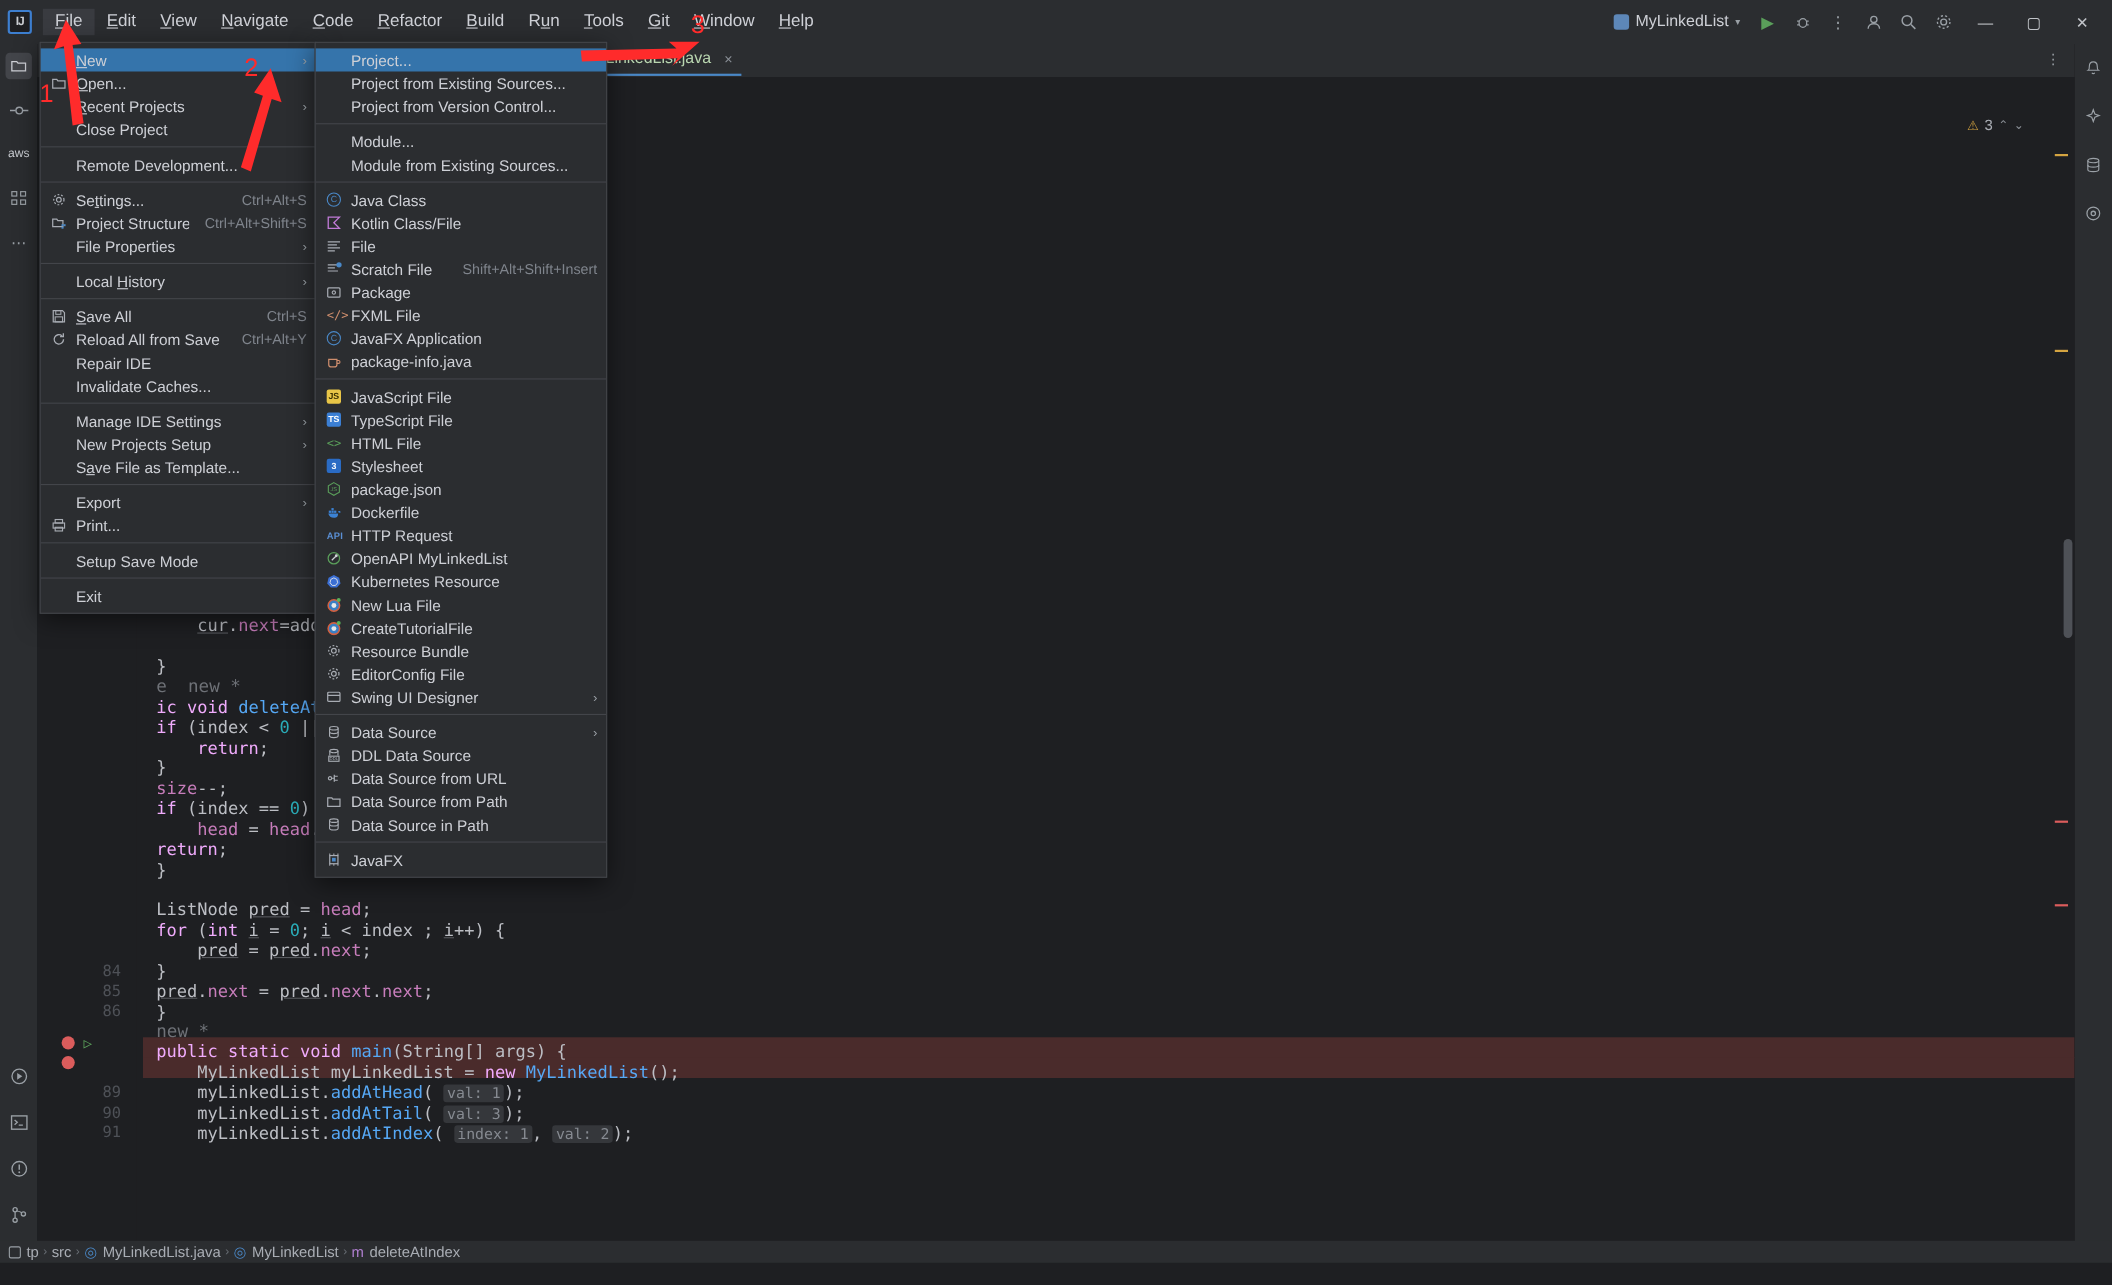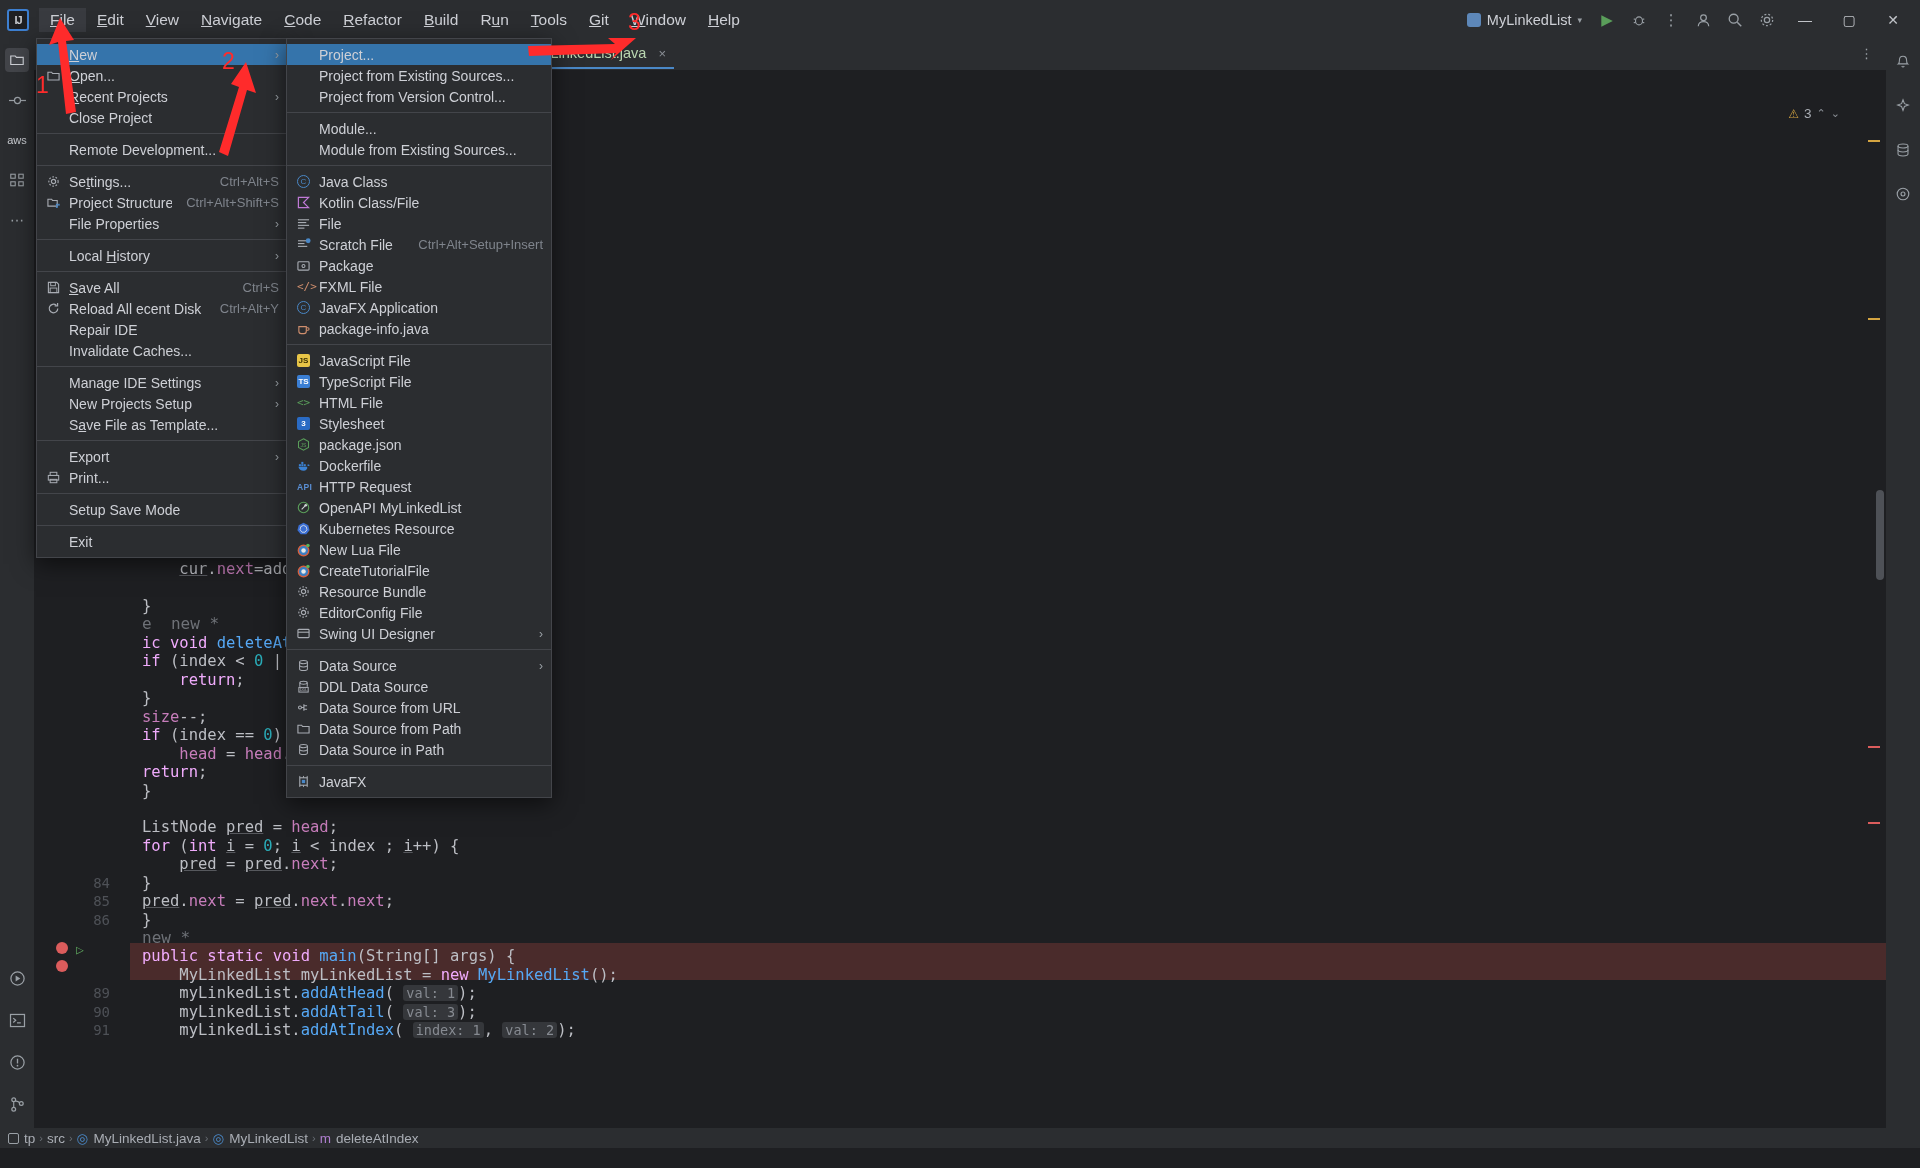--- a/index.html
+++ b/index.html
@@ -346,21 +346,21 @@
         <span class="mlbl"><u>S</u>ave All</span>
         <span class="msc">Ctrl+S</span>
       </div>
       <div class="mrow">
         <span class="mic">
           <svg width="13" height="13" viewBox="0 0 14 14">
             <path d="M11.6 7a4.6 4.6 0 1 1-1.6-3.5" fill="none" stroke="#a8acb3" stroke-width="1.3"></path>
             <path d="M11.4 1v3.2H8.2" fill="none" stroke="#a8acb3" stroke-width="1.3"></path>
           </svg>
         </span>
-        <span class="mlbl">Reload All ecent Disk</span>
+        <span class="mlbl">Reload All from Save</span>
         <span class="msc">Ctrl+Alt+Y</span>
       </div>
       <div class="mrow">
         <span class="mic"></span>
         <span class="mlbl">Repair IDE</span>
       </div>
       <div class="mrow">
         <span class="mic"></span>
         <span class="mlbl">Invalidate Caches...</span>
       </div>
@@ -457,21 +457,21 @@
       <div class="mrow">
         <span class="mic">
           <svg width="14" height="13" viewBox="0 0 15 14">
             <line x1="1" y1="3" x2="10" y2="3" stroke="#a8acb3" stroke-width="1.2"></line>
             <line x1="1" y1="6" x2="8" y2="6" stroke="#a8acb3" stroke-width="1.2"></line>
             <line x1="1" y1="9" x2="11" y2="9" stroke="#a8acb3" stroke-width="1.2"></line>
             <circle cx="12" cy="3" r="2.6" fill="#4a88c7"></circle>
           </svg>
         </span>
         <span class="mlbl">Scratch File</span>
-        <span class="msc">Ctrl+Alt+Setup+Insert</span>
+        <span class="msc">Shift+Alt+Shift+Insert</span>
       </div>
       <div class="mrow">
         <span class="mic">
           <svg width="13" height="13" viewBox="0 0 14 14">
             <rect x="1" y="3" width="12" height="9" rx="1" fill="none" stroke="#a8acb3" stroke-width="1.2"></rect>
             <circle cx="7" cy="7.5" r="1.6" fill="none" stroke="#a8acb3" stroke-width="1.1"></circle>
           </svg>
         </span>
         <span class="mlbl">Package</span>
       </div>

